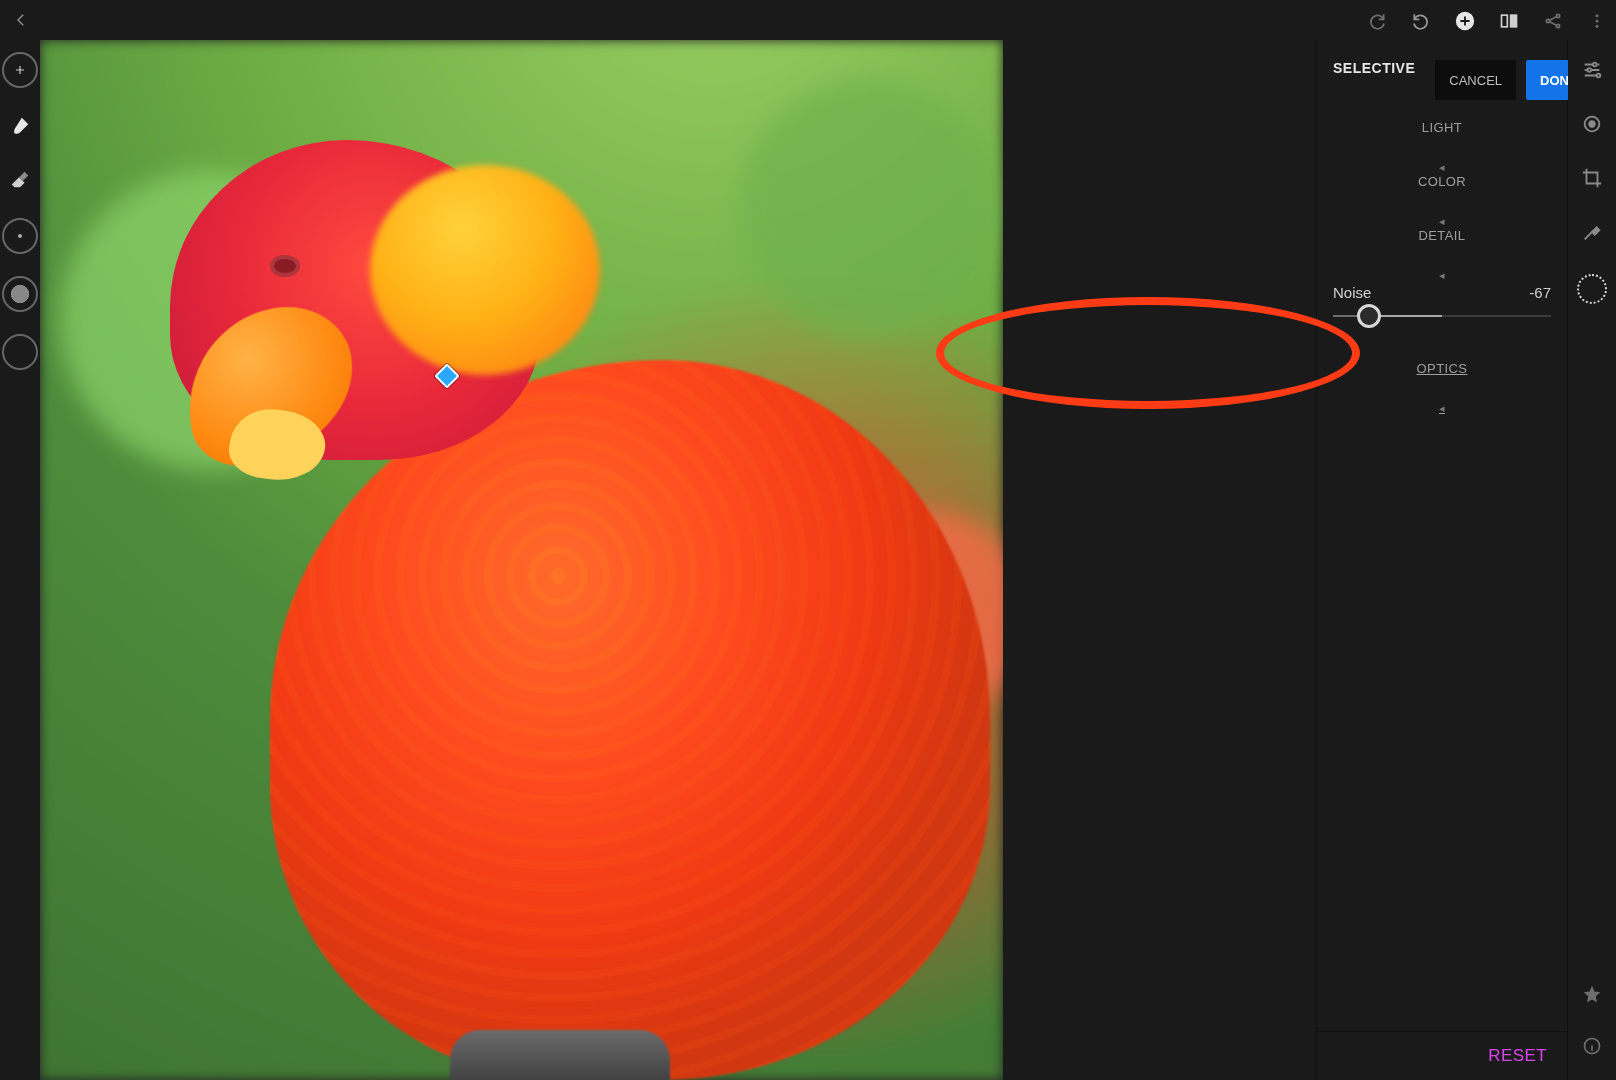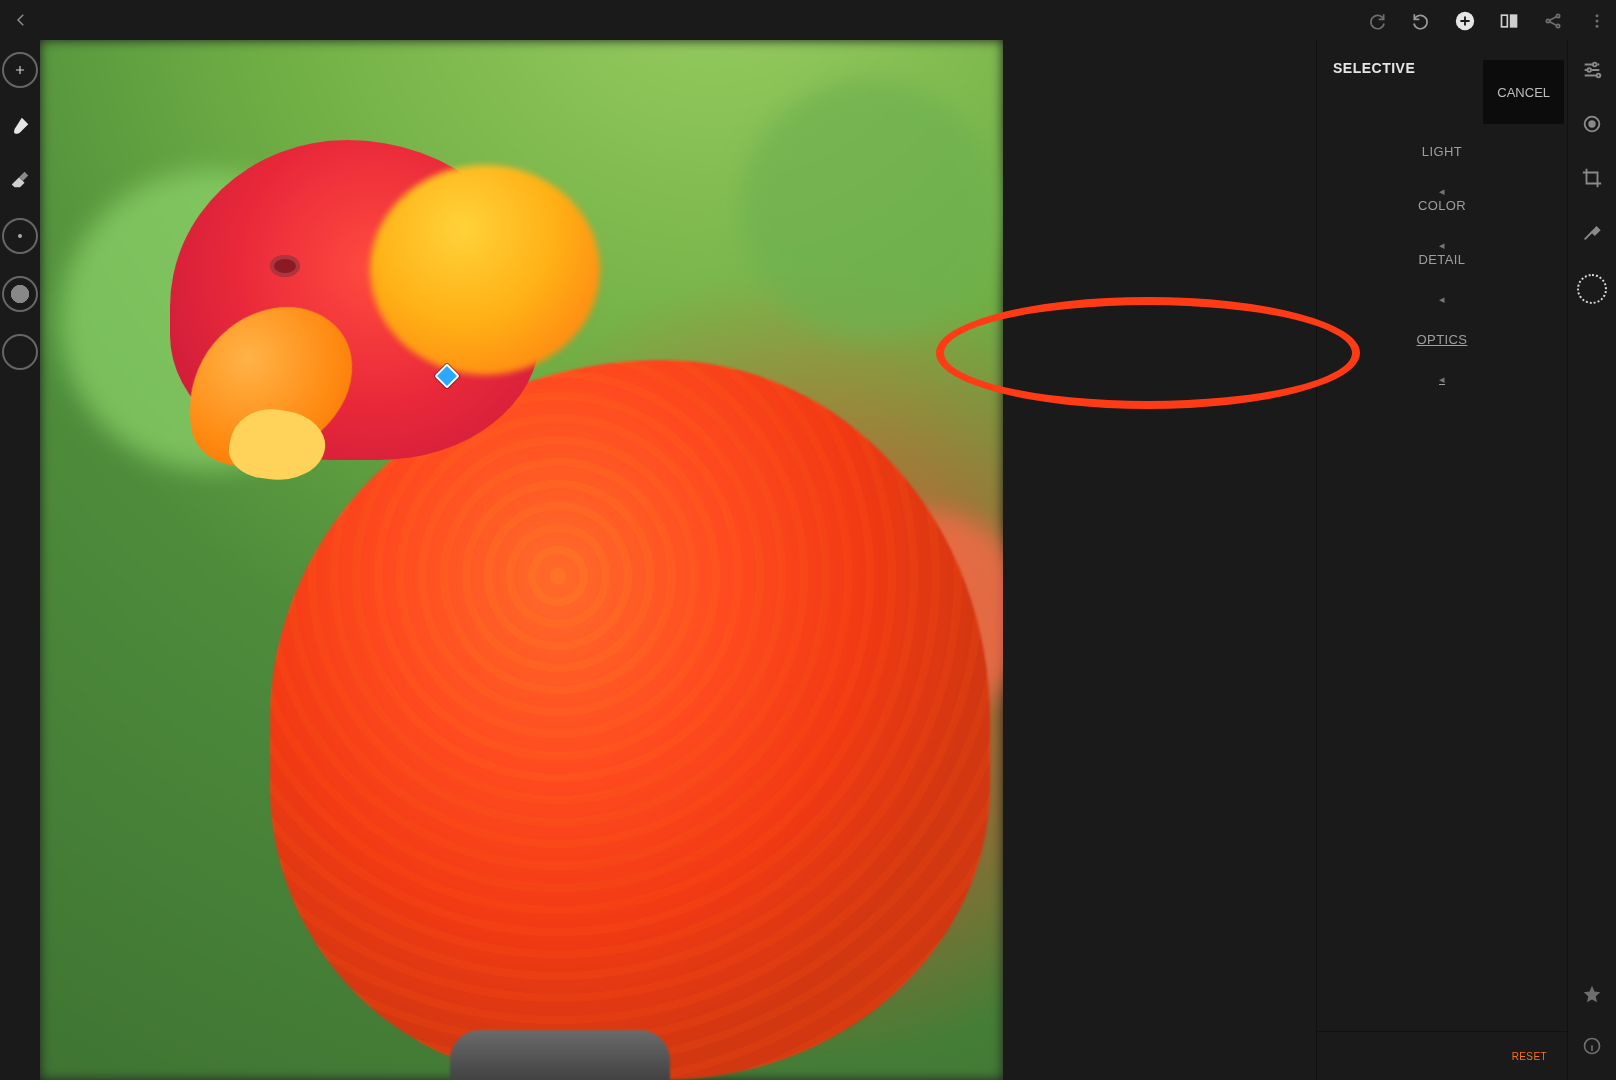--- a/index.html
+++ b/index.html
@@ -129,22 +129,22 @@
   .panel{
     position:absolute;right:48px;top:40px;width:250px;bottom:0;
     background:#1a1a1a;border-left:1px solid #111;border-right:1px solid #111;
     display:flex;flex-direction:column;
   }
   .panel-head{
     display:flex;gap:10px;padding:20px 14px 20px 16px;
   }
   .panel-title{color:#e6e6e6;font-size:14px;font-weight:600;letter-spacing:.5px;}
   .btn{
-    height:32px;display:flex;align-items:center;padding:16px 14px;font-size:13px;
-    cursor:pointer;user-select:none;border-radius:2px;margin-left:48px;
+    height:32px;display:flex;align-items:center;padding:4px 14px;font-size:13px;
+    cursor:pointer;user-select:none;border-radius:2px;
   }
   .btn-cancel{background:#0c0c0c;color:#bdbdbd;}
   .btn-done{background:#1473e6;color:#fff;font-weight:600;}
   .panel-sections{flex:1;overflow:hidden;}
   .section{
     padding:0 16px;
   }
   .section .row{
     display:flex;align-items:center;justify-content:space-between;height:54px;
     color:#9e9e9e;font-size:13px;letter-spacing:.4px;cursor:pointer;flex-direction:column;
@@ -163,21 +163,21 @@
   .slider-track .fill-right{position:absolute;right:0;top:0;bottom:0;background:#aaa;}
   .slider-thumb{
     position:absolute;top:50%;width:18px;height:18px;border-radius:50%;
     background:#2b2b2b;border:3px solid #d7d7d7;transform:translate(-50%,-50%);
     cursor:grab;
   }
   .panel-footer{
     height:48px;border-top:1px solid #111;display:flex;align-items:center;justify-content:flex-end;
     padding:0 20px;
   }
-  .reset{font-size:10px;color:#f97316;letter-spacing:.4px;cursor:pointer;}
+  .reset{font-size:17px;color:#d946ef;letter-spacing:.4px;cursor:pointer;}
 
   
   .right-rail{
     position:absolute;right:0;top:40px;width:48px;bottom:0;background:#1a1a1a;
     display:flex;flex-direction:column;align-items:center;justify-content:space-between;padding:18px 0;
   }
   .right-rail .group-top{display:flex;flex-direction:column;gap:30px;align-items:center;}
   .right-rail .ricon{width:24px;height:24px;display:flex;align-items:center;justify-content:center;color:#8a8a8a;cursor:pointer;}
   .right-rail .ricon.active{color:#d7d7d7;}
   .right-rail .ricon.ring{
@@ -312,20 +312,31 @@
     </div>
 
     <div class="section">
       <div class="row">
         <span>DETAIL</span>
         <span class="chev">◂</span>
       </div>
     </div>
 
     <div class="section open">
+      <div class="slider-block">
+        <div class="slider-label">
+          <span>Noise</span>
+          <span>-67</span>
+        </div>
+        <div class="slider-track">
+          <div class="fill-left" id="noise-fill-left" style="left: 0px; width: 16.5%;"></div>
+          <div class="fill-right" id="noise-fill-right" style="left: 16.5%; width: 33.5%;"></div>
+          <div class="slider-thumb" id="noise-thumb" style="left: 16.5%;"></div>
+        </div>
+      </div>
     </div>
 
     <div class="section" style="margin-top:26px;text-decoration:underline;">
       <div class="row">
         <span>OPTICS</span>
         <span class="chev">◂</span>
       </div>
     </div>
 
   </div>

